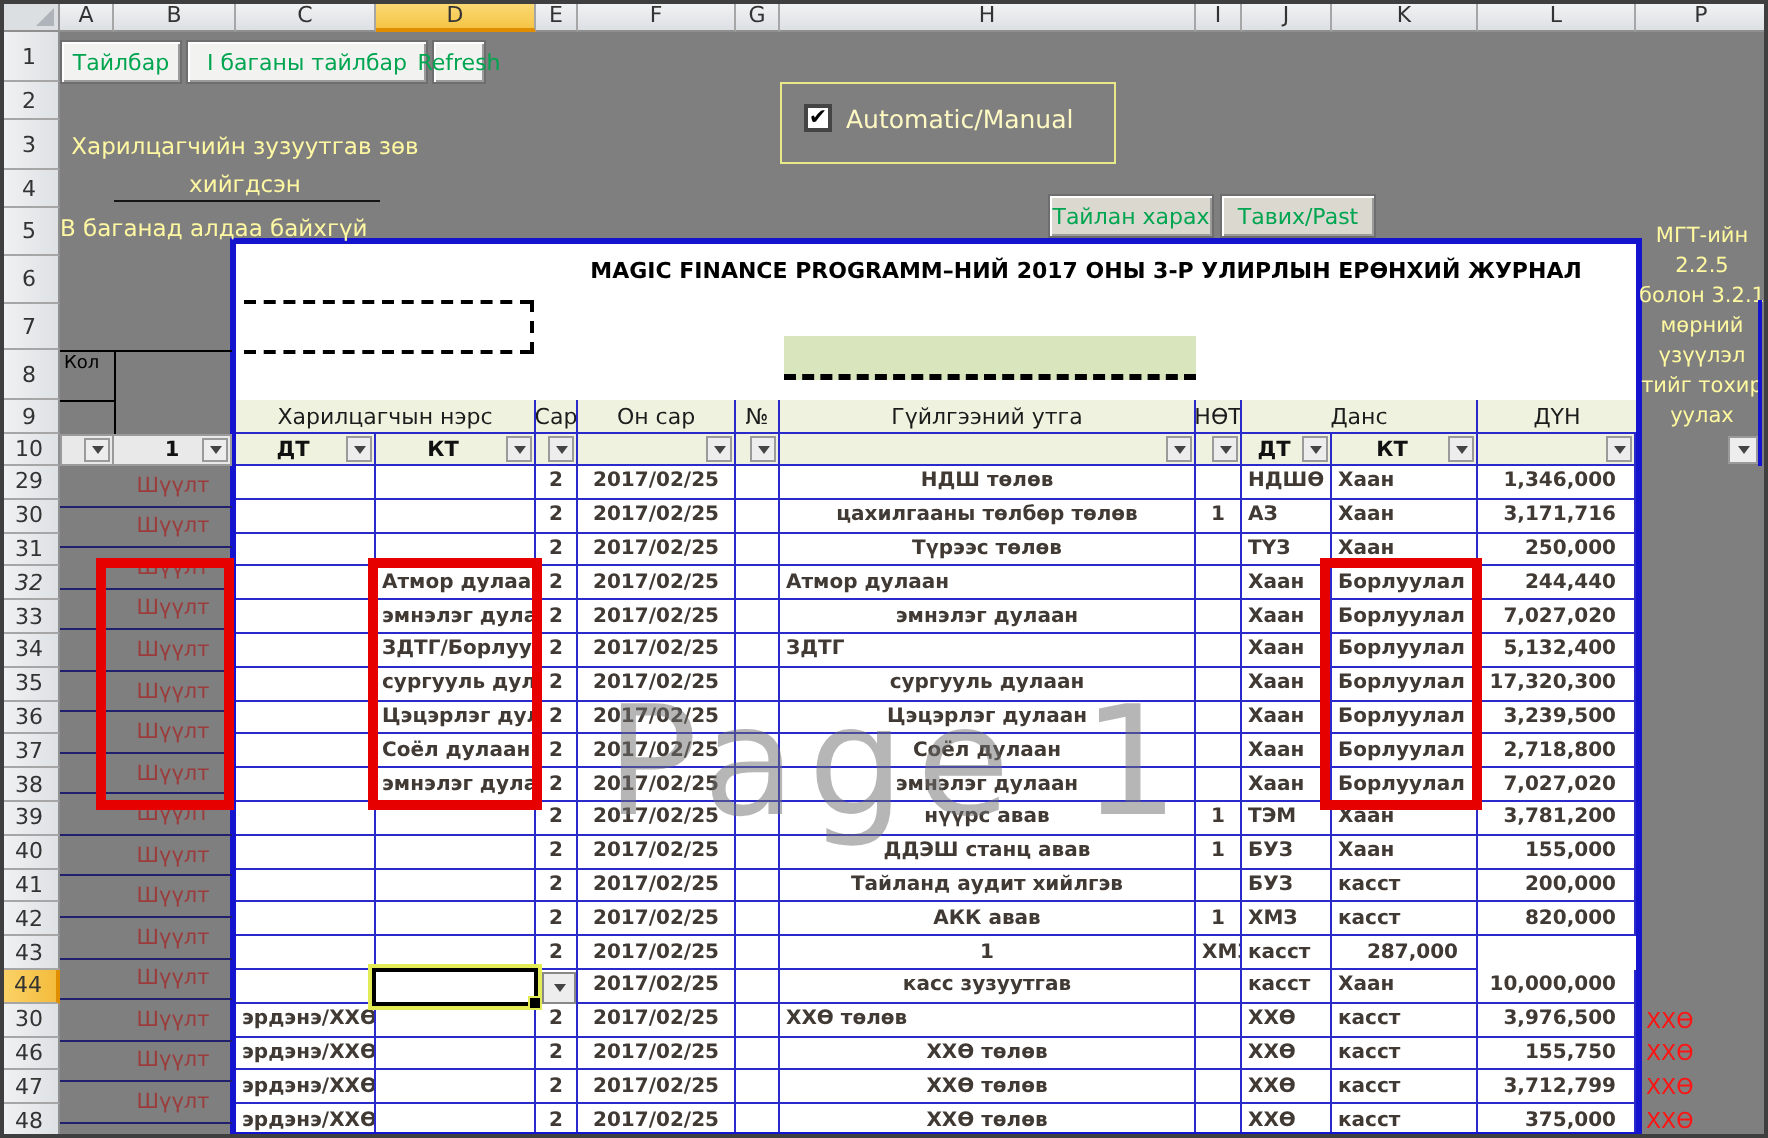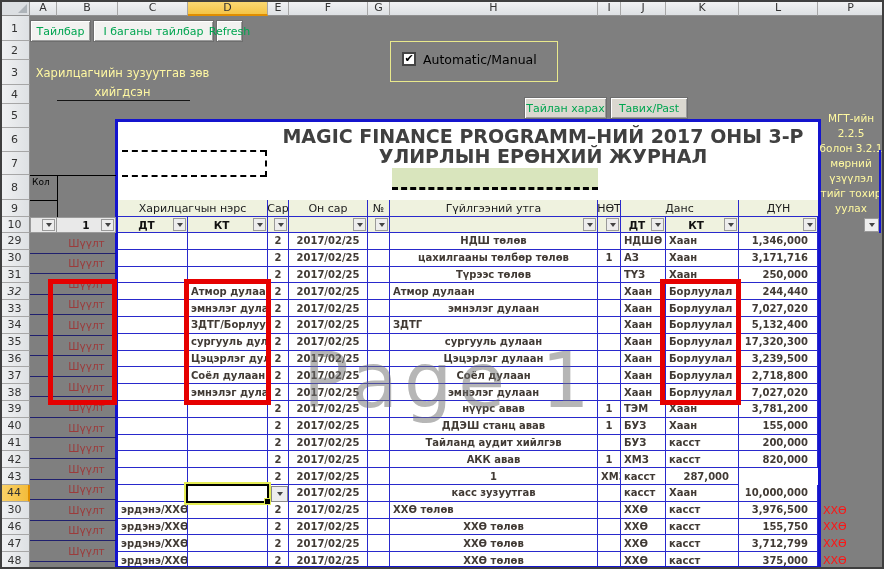--- a/index.html
+++ b/index.html
@@ -14,38 +14,38 @@
   .rowhdr{position:absolute;left:0;top:16px;width:30px;height:553px;z-index:5;}
   .rh{box-sizing:border-box;width:30px;background:linear-gradient(90deg,#F1F2F3,#DEE1E4);border-bottom:1px solid #A6A6A6;border-right:1px solid #8f8f8f;font-size:11px;color:#333;display:flex;align-items:center;justify-content:center;}
   .rh.sel{background:linear-gradient(90deg,#FBD36A,#F3BC3C);border-right:2px solid #E08D00;}
   
   .btn{position:absolute;box-sizing:border-box;background:#F2F2F0;border:1px solid #6e6e6e;box-shadow:inset 1px 1px 0 #fff,inset -1px -1px 0 #9b9b9b;font-size:11px;color:#00A550;display:flex;align-items:center;justify-content:center;z-index:6;cursor:default;white-space:nowrap;}
   .btn.gray{background:#DBD8D0;}
   .ylw{position:absolute;color:#FFF8A2;font-size:11.5px;z-index:4;}
   .uline{position:absolute;height:0;border-top:1px solid #151515;z-index:4;}
   .cbframe{position:absolute;left:390px;top:41px;width:166px;height:39px;border:1px solid #E9E98C;z-index:6;}
   .cbbox{position:absolute;left:402px;top:52px;width:14px;height:14px;background:#fff;border:2px solid #444;box-sizing:border-box;z-index:7;font-size:11px;line-height:10px;text-align:center;color:#000;font-weight:bold;}
-  .cblabel{position:absolute;left:423px;top:52px;font-size:12.5px;color:#000000;z-index:7;}
+  .cblabel{position:absolute;left:423px;top:52px;font-size:12.5px;color:#fef9c3;z-index:7;}
   .note{position:absolute;left:818px;top:111px;width:66px;text-align:center;color:#FFF9A0;font-size:10.5px;line-height:15px;z-index:4;}
   .pblue{position:absolute;left:879px;top:150px;height:83px;width:0;border-left:2px solid #1414CE;z-index:6;}
   
   .kolbox{position:absolute;left:30px;top:175px;width:86px;height:58px;border-top:1px solid #000;z-index:4;}
   .kolv{position:absolute;left:57px;top:175px;height:58px;width:0;border-left:1px solid #000;z-index:4;}
   .kolh{position:absolute;left:30px;top:200px;width:27px;height:0;border-top:1px solid #000;z-index:4;}
   .kol{position:absolute;left:32px;top:177px;width:22px;font-size:9px;line-height:10px;color:#000;z-index:4;word-break:break-all;}
   .ab10{position:absolute;left:30px;top:217px;width:86px;height:16px;display:flex;z-index:4;}
   .f10g{position:relative;box-sizing:border-box;background:#E9E9E9;border:1px solid #9a9a9a;border-left:none;font-size:10.5px;font-weight:bold;color:#111;display:flex;align-items:center;justify-content:center;}
   
   .tframe{position:absolute;left:115px;top:119px;width:706px;height:450px;border:3px solid #1414CE;background:#fff;box-sizing:border-box;overflow:hidden;z-index:3;}
   .titleblk{position:absolute;left:0;top:0;width:700px;height:78px;background:#fff;}
   .dashA{position:absolute;left:4px;top:28px;width:144px;border-top:2px dashed #000;}
   .dashB{position:absolute;left:4px;top:53px;width:144px;border-top:2px dashed #000;}
   .dashV{position:absolute;left:147px;top:28px;height:27px;border-left:2px dashed #000;}
   .greencell{position:absolute;left:274px;top:46px;width:206px;height:19px;background:#D9E5BD;border-bottom:3px dashed #000;}
-  .ttl{position:absolute;left:150px;top:4px;width:550px;text-align:center;font-weight:bold;font-size:19px;line-height:20px;color:#404040;}
+  .ttl{position:absolute;left:150px;top:4px;width:550px;text-align:center;font-weight:bold;font-size:11px;line-height:20px;color:#000000;}
   .hr9{position:absolute;left:0;top:78px;width:700px;height:17px;display:flex;}
   .h9{box-sizing:border-box;background:#EFF2DF;border-right:1px solid #2929CC;border-bottom:1px solid #2929CC;font-size:11px;color:#1c1c1c;display:flex;align-items:center;justify-content:center;white-space:nowrap;overflow:hidden;}
   .hr10{position:absolute;left:0;top:95px;width:700px;height:16px;display:flex;}
   .f10{position:relative;box-sizing:border-box;background:#EFF2DF;border-right:1px solid #2929CC;border-bottom:1px solid #2929CC;font-size:10.5px;font-weight:bold;color:#111;display:flex;align-items:center;justify-content:center;}
   .dd{position:absolute;right:1px;top:1px;bottom:1px;width:13px;background:#EDEDED;border:1px solid #9a9a9a;display:flex;align-items:center;justify-content:center;box-sizing:border-box;}
   .arr{width:0;height:0;border-left:3.5px solid transparent;border-right:3.5px solid transparent;border-top:4.5px solid #444;}
   .tbody{position:absolute;left:0;top:111px;width:700px;height:336px;display:flex;flex-direction:column;}
   .trow{flex:1;display:grid;grid-template-columns:70px 80px 21px 79px 22px 208px 23px 45px 73px 79px;}
   .td{box-sizing:border-box;background:#fff;border-right:1px solid #2929CC;border-bottom:1px solid #2929CC;font-size:10px;font-weight:bold;color:#413A34;display:flex;align-items:center;overflow:hidden;white-space:nowrap;}
   .ta-c{justify-content:center;} .ta-l{padding-left:3px;} .ta-r{justify-content:flex-end;padding-right:9px;}
@@ -121,20 +121,21 @@
 
   <div class="btn" style="left:30px;top:20px;width:61px;height:22px;">Тайлбар</div>
   <div class="btn" style="left:93px;top:20px;width:121px;height:22px;">I баганы тайлбар</div>
   <div class="btn" style="left:216px;top:20px;width:27px;height:22px;">Refresh</div>
 
   <div class="ylw" style="left:30px;top:64px;width:185px;text-align:center;line-height:19px;">
     <span>Харилцагчийн зузуутгав зөв</span><br>
     <span>хийгдсэн</span>
   </div>
   <div class="uline" style="left:57px;top:100px;width:133px;"></div>
+  <div class="ylw" style="left:30px;top:107px;width:210px;">B баганад алдаа байхгүй</div>
 
   <div class="cbframe"></div>
   <div class="cbbox">✔</div>
   <div class="cblabel">Automatic/Manual</div>
 
   <div class="btn gray" style="left:524px;top:97px;width:83px;height:22px;text-align:right;">Тайлан харах</div>
   <div class="btn gray" style="left:610px;top:97px;width:78px;height:22px;">Тавих/Past</div>
 
   <div class="note" id="noteblk">
       <div>МГТ-ийн</div>

